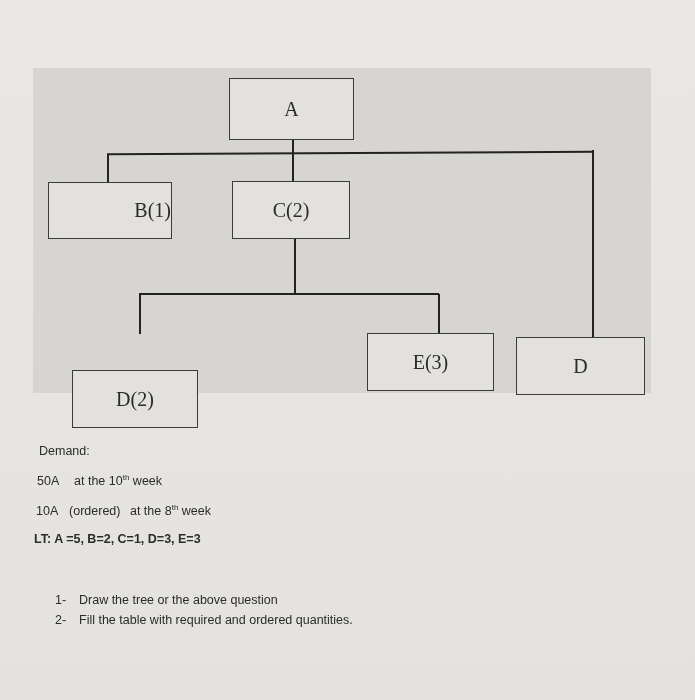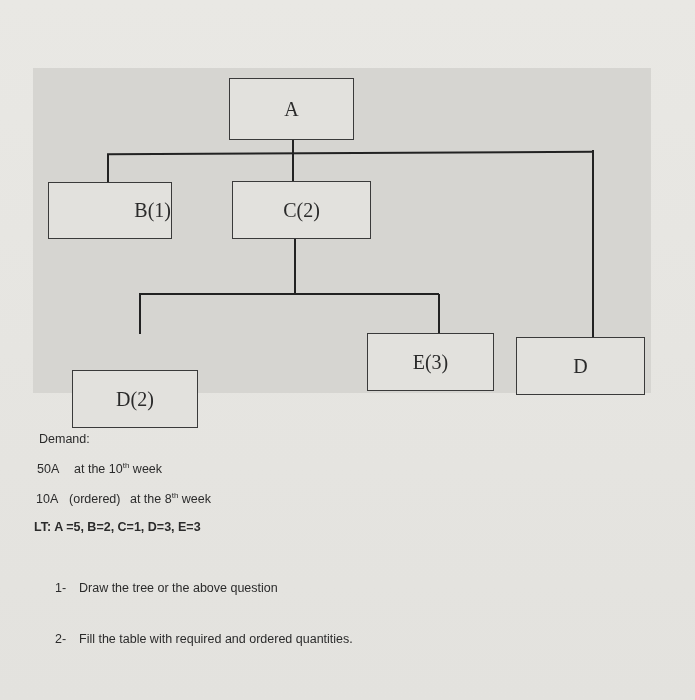--- a/index.html
+++ b/index.html
@@ -12,21 +12,21 @@
     position:absolute; left:33px; top:68px; width:618px; height:325px;
     background:#d6d5d1;
   }
   .node {
     position:absolute; border:1.5px solid #3a3a3a; background:#e2e1dd;
     display:flex; align-items:center; justify-content:center;
     font-family: "Liberation Serif", serif; font-size:20px; color:#2a2a2a;
     box-sizing:border-box;
   }
   .line { position:absolute; background:#222; }
-  .text { position:absolute; color:#2b2b2b; font-size:12.5px; white-space:nowrap; }
+  .text { position:absolute; color:#2b2b2b; font-size:12.5px; white-space:nowrap;margin-top:12px; }
   sup { font-size:8px; }
 </style>
 </head>
 <body>
 
 <div class="diagram-bg"></div>
 
 <div class="line" style="left:292px;top:140px;width:2px;height:42px;"></div>
 <div class="line" style="left:107px;top:152px;width:487px;height:2px;transform:rotate(-0.3deg);"></div>
 <div class="line" style="left:107px;top:155px;width:2px;height:27px;"></div>
@@ -35,21 +35,21 @@
 <div class="line" style="left:139px;top:293px;width:300px;height:2px;"></div>
 <div class="line" style="left:139px;top:294px;width:2px;height:40px;"></div>
 <div class="line" style="left:438px;top:294px;width:2px;height:40px;"></div>
 
 <div class="node" style="left:229px;top:78px;width:125px;height:62px;">
     <span>A</span>
   </div>
 <div class="node" style="left:48px;top:182px;width:124px;height:57px;justify-content:flex-end;">
     <span>B(1)</span>
   </div>
-<div class="node" style="left:232px;top:181px;width:139px;height:58px;">
+<div class="node" style="left:232px;top:181px;width:118px;height:58px;">
     <span>C(2)</span>
   </div>
 <div class="node" style="left:72px;top:334px;width:126px;height:58px;margin-top:36px;">
     <span>D(2)</span>
   </div>
 <div class="node" style="left:367px;top:333px;width:127px;height:58px;">
     <span>E(3)</span>
   </div>
 <div class="node" style="left:516px;top:337px;width:129px;height:58px;">
     <span>D</span>
@@ -63,15 +63,15 @@
 <div class="text" style="left:36px;top:491px;">
   <span>10A</span>
   <span style="display:inline-block;width:8px"></span><span>(ordered)</span>
   <span style="display:inline-block;width:6px"></span><span>at the 8</span><sup>th</sup><span> week</span>
 </div>
 <div class="text" style="left:34px;top:520px;font-weight:bold;">LT: A =5, B=2, C=1, D=3, E=3</div>
 
 <div class="text" style="left:55px;top:581px;">
   <span style="display:inline-block;width:24px;">1-</span><span>Draw the tree or the above question</span>
 </div>
-<div class="text" style="left:55px;top:632px;">
+<div class="text" style="left:55px;top:601px;">
   <span style="display:inline-block;width:24px;">2-</span><span>Fill the table with required and ordered quantities.</span>
 </div>
 
 </body></html>

